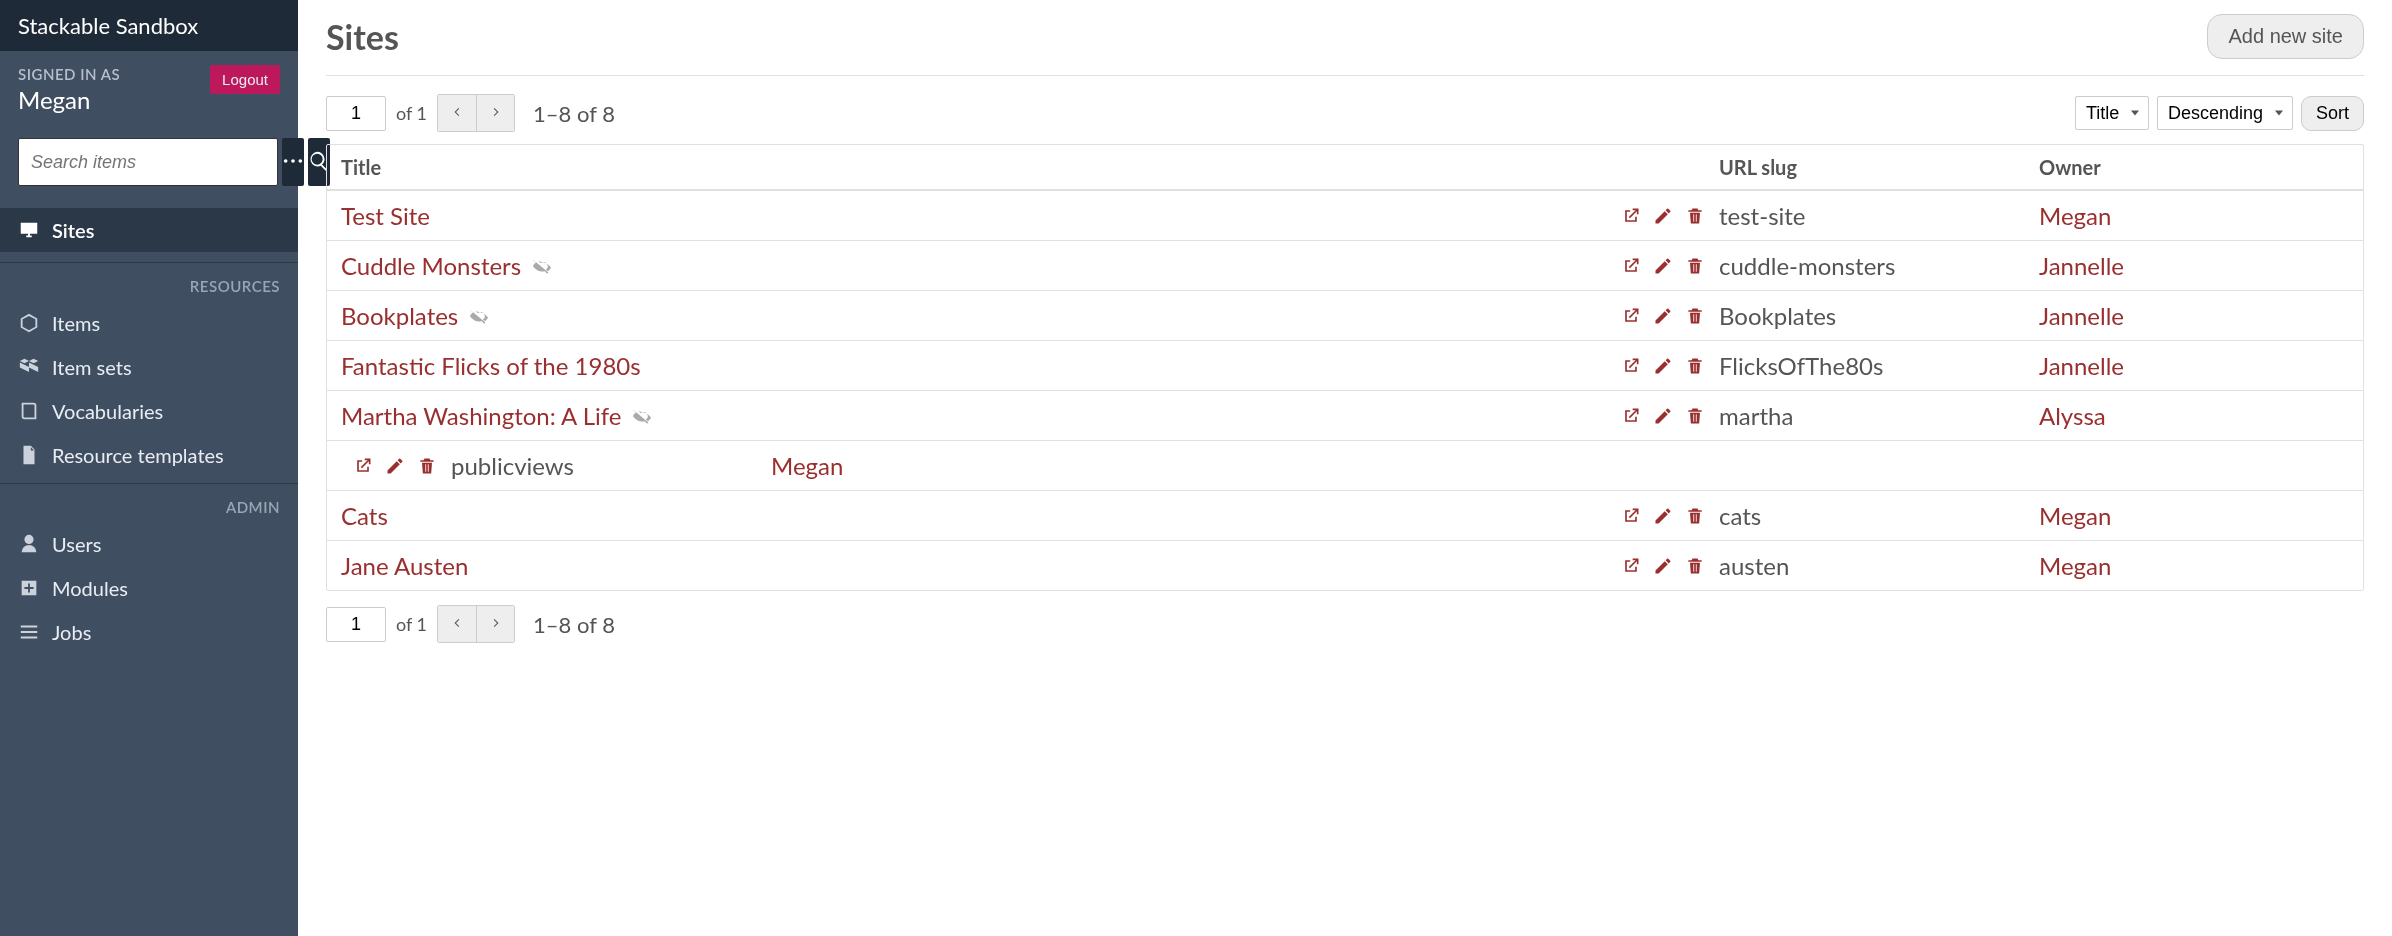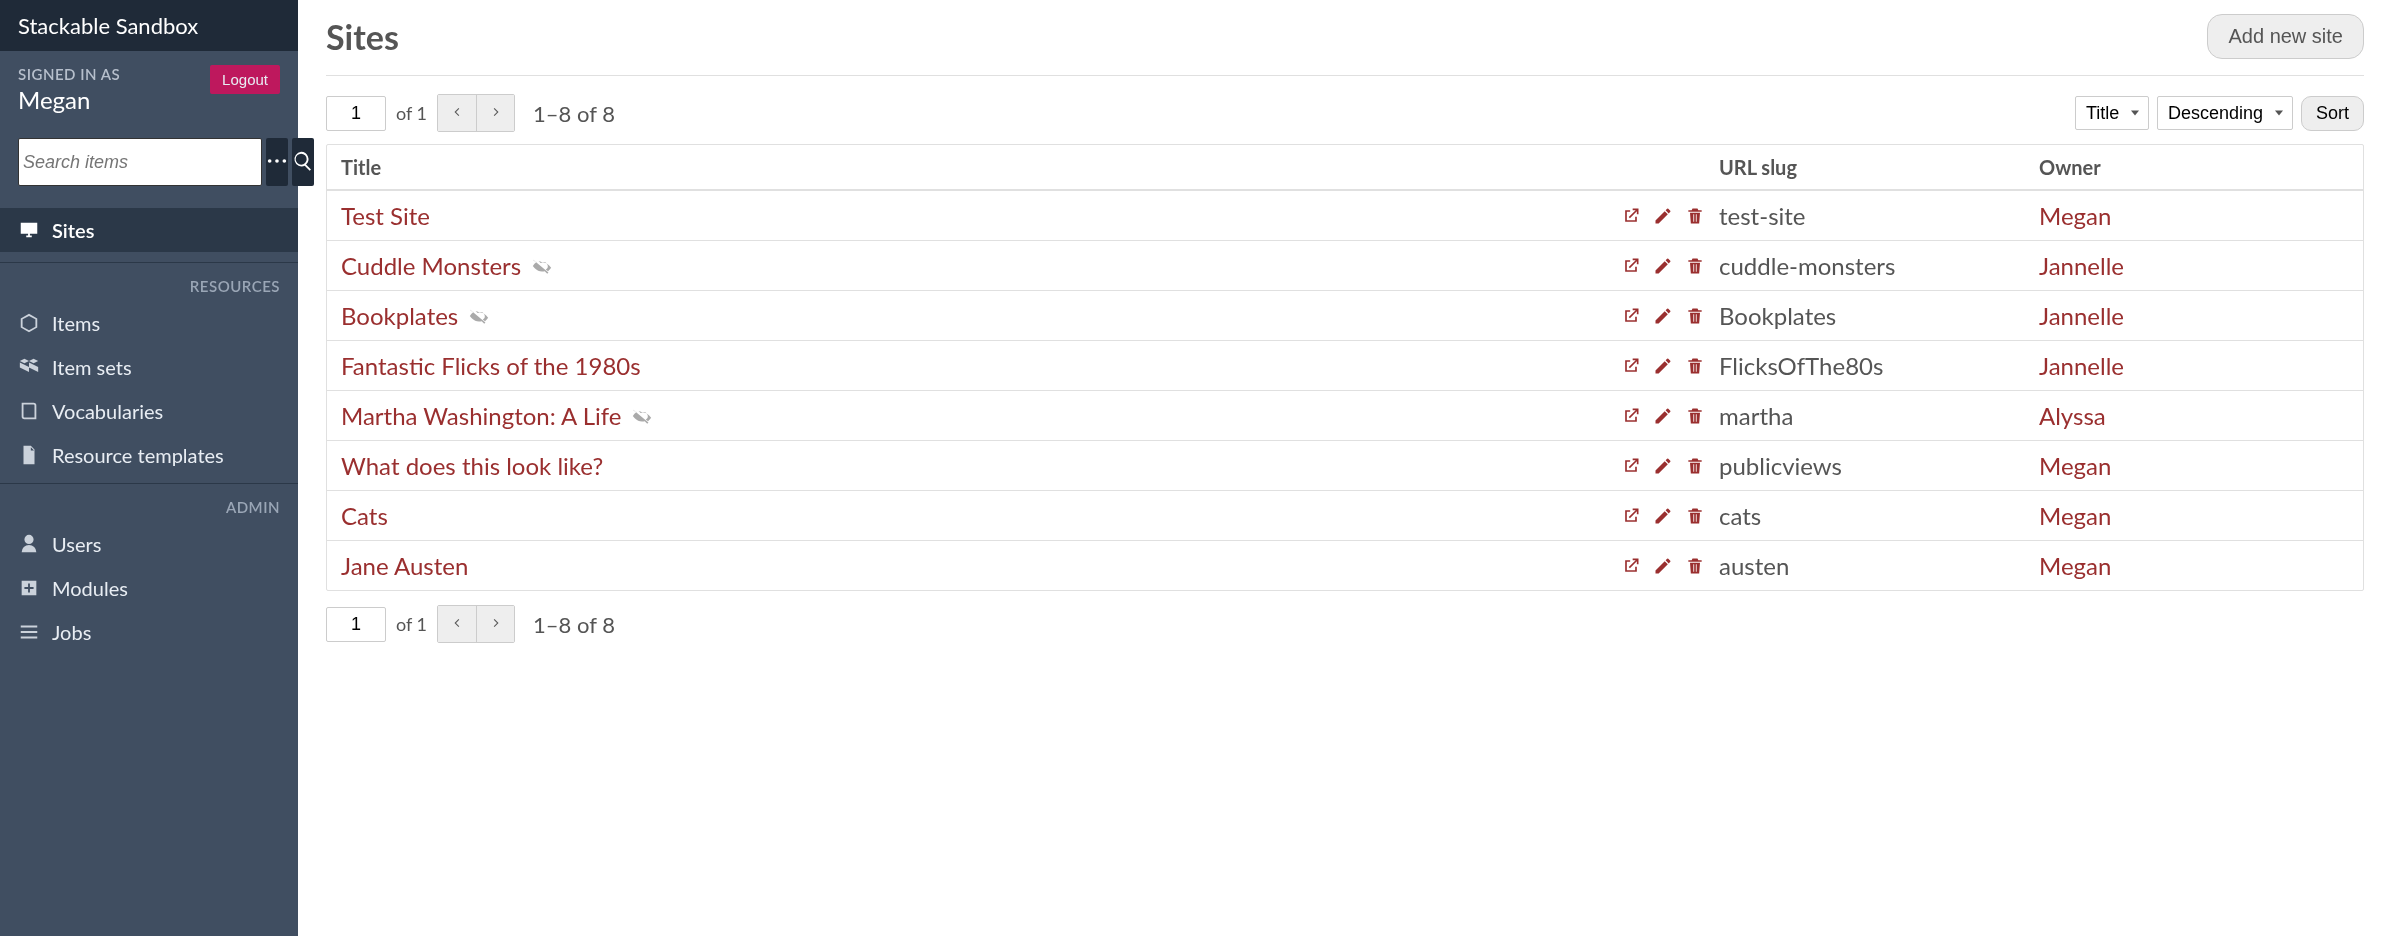--- a/index.html
+++ b/index.html
@@ -8,21 +8,21 @@
 
 
 .sidebar { width: 298px; background: #404e61; color: #cbd2db; flex-shrink: 0; }
 .brand { background: #1f2a38; color: #ffffff; padding: 12px 18px; font-size: 22px; font-weight: 400; }
 .signin-box { padding: 14px 18px 10px 18px; position: relative; }
 .signin-label { font-size: 15px; letter-spacing: 0.5px; color: #b6bfcc; font-weight: 600; }
 .signin-name { font-size: 24px; color: #fff; margin-top: 2px; }
 .logout-btn { position: absolute; right: 18px; top: 14px; background: #be185d; color: #e8edf3; border: none; padding: 6px 12px; font-size: 15px; border-radius: 2px; cursor: pointer; }
 
 .search-row { padding: 14px 18px 18px 18px; display: flex; gap: 4px; }
-.search-input { flex: 1; padding: 10px 4px; font-size: 18px; font-style: italic; border: 1px solid #333; background: #fff; color: #6d28d9; border-radius: 2px; }
+.search-input { flex: 1; padding: 10px 12px; font-size: 18px; font-style: italic; border: 1px solid #333; background: #fff; color: #6d28d9; border-radius: 2px; }
 .sq-btn { width: 48px; height: 48px; background: #1f2a38; border: none; display: flex; align-items: center; justify-content: center; cursor: pointer; color: #fff; border-radius: 2px; }
 .sq-btn svg { width: 22px; height: 22px; fill: #fff; }
 
 .nav-section { padding: 4px 0; }
 .nav-heading { padding: 8px 18px 6px 18px; font-size: 15px; letter-spacing: 0.5px; color: #9aa6b6; font-weight: 600; text-align: right; }
 .nav-item { display: flex; align-items: center; gap: 12px; padding: 10px 18px; font-size: 20px; color: #e8edf3; cursor: pointer; }
 .nav-item.active { background: #2b3848; color: #fff; font-weight: 600; }
 .nav-item .nav-icon { width: 22px; height: 22px; display: inline-flex; align-items: center; justify-content: center; flex-shrink: 0; }
 .nav-item .nav-icon svg { width: 22px; height: 22px; fill: #cbd2db; }
 .nav-item.active .nav-icon svg { fill: #fff; }
@@ -393,23 +393,20 @@
               <span class="row-icon">
                 <svg viewBox="0 0 24 24">
                   <use href="#i-trash"></use>
                 </svg>
               </span>
             </div>
             <div class="col-slug">martha</div>
             <div class="col-owner"><a href="#" class="owner-link">Alyssa</a></div>
           </div>
           <div class="tbl-row">
-            <div class="col-title">
-              <a href="#" class="site-link">What does this look like?</a>
-            </div>
             <div class="col-actions">
               <span class="row-icon">
                 <svg viewBox="0 0 24 24">
                   <use href="#i-external"></use>
                 </svg>
               </span>
               <span class="row-icon">
                 <svg viewBox="0 0 24 24">
                   <use href="#i-pencil"></use>
                 </svg>

